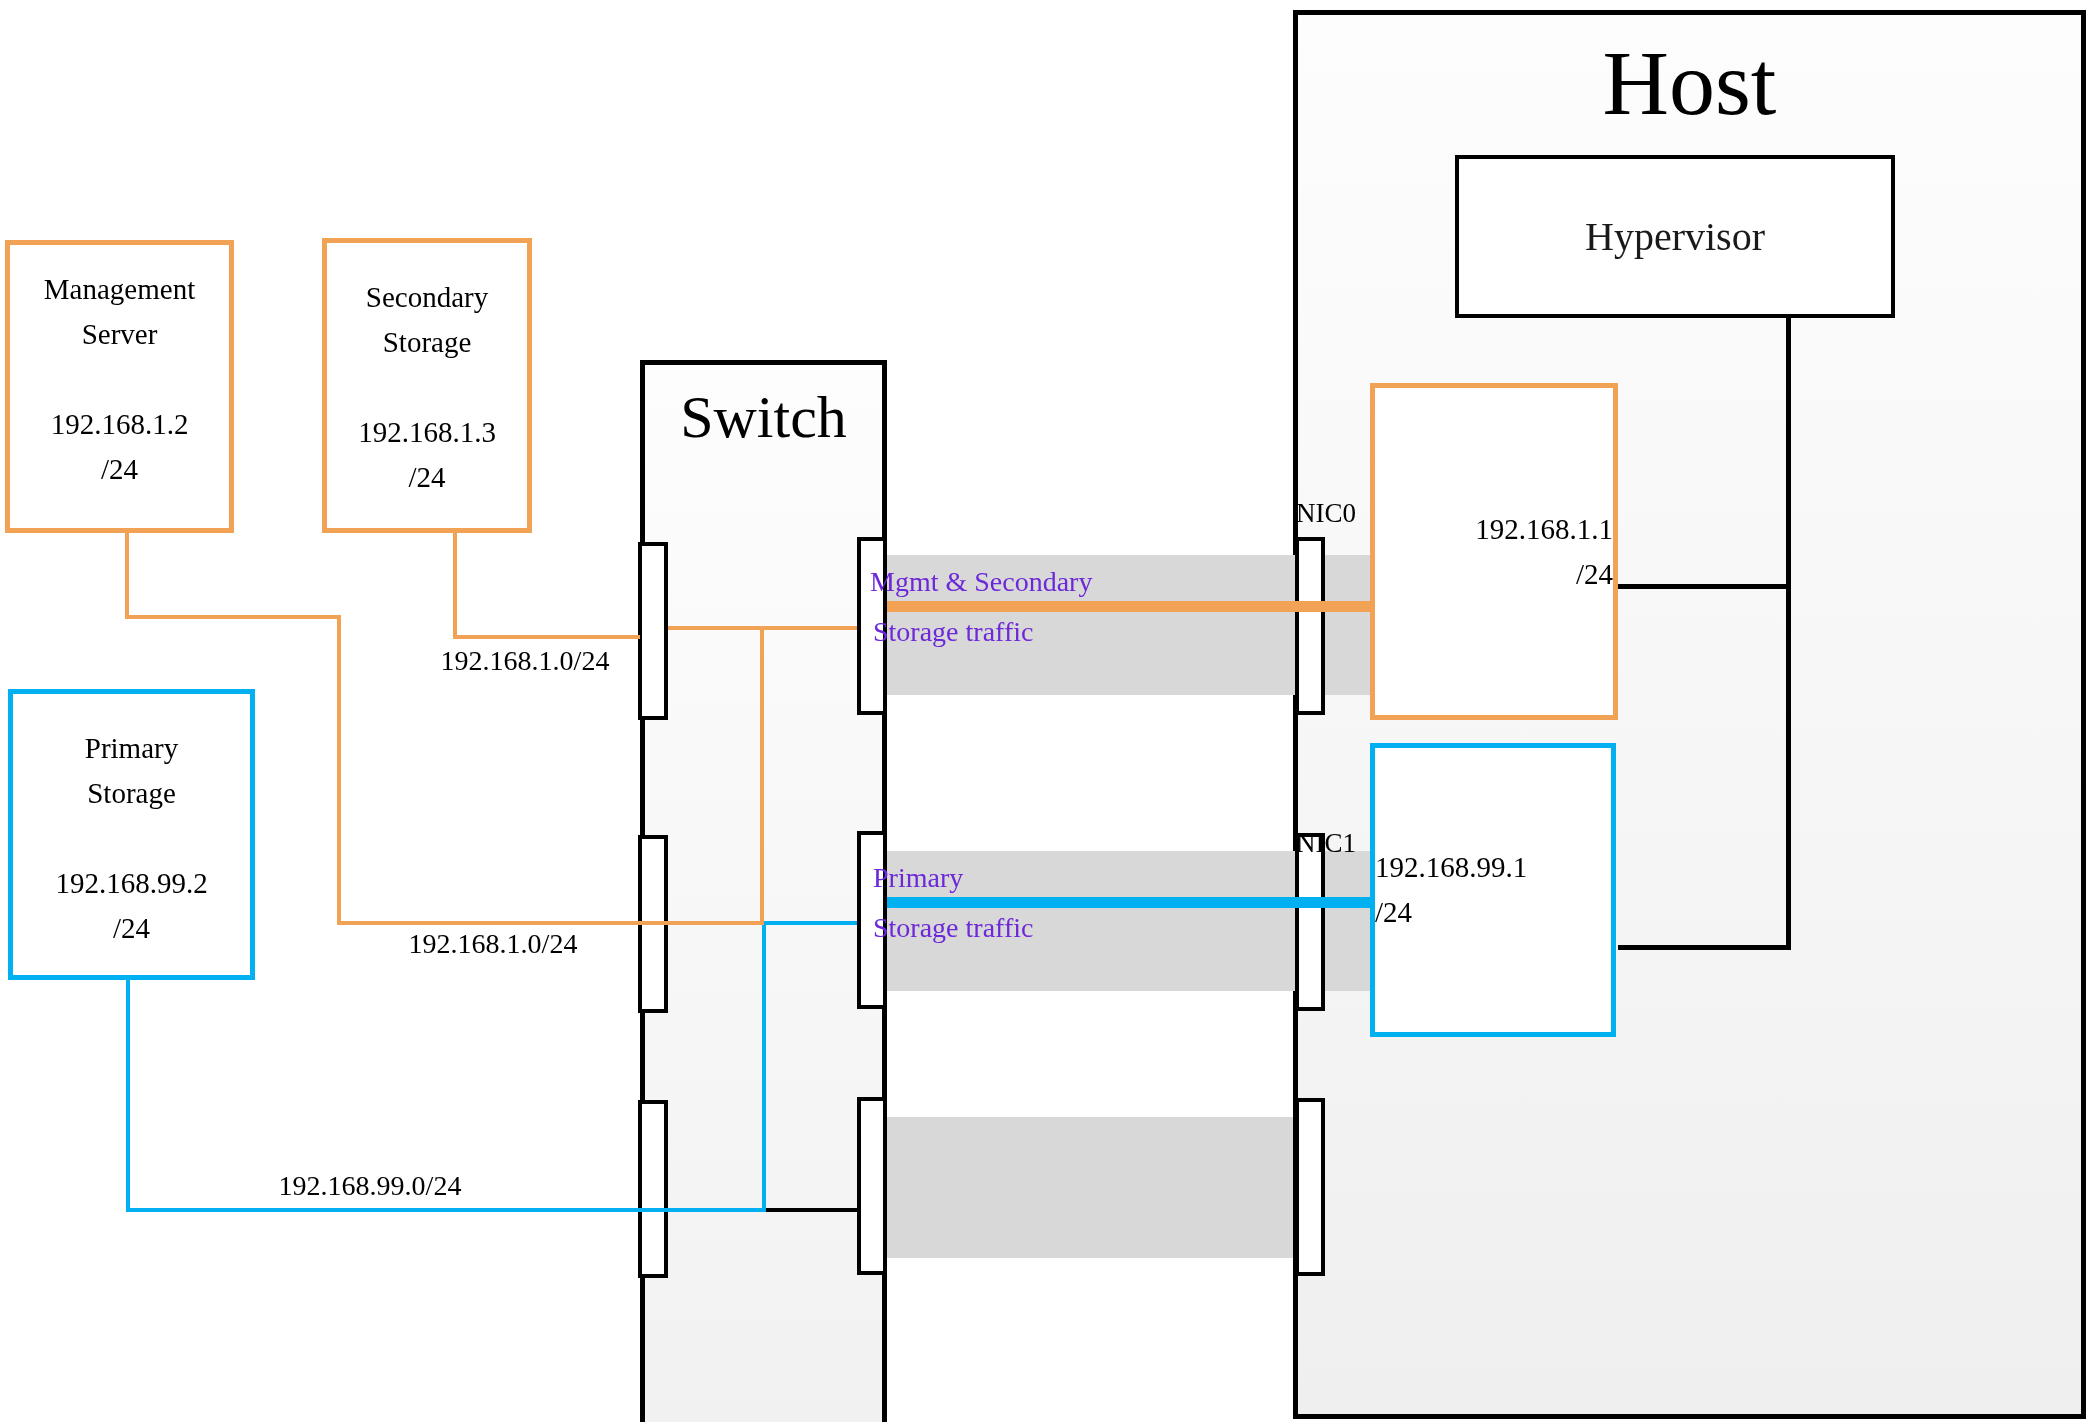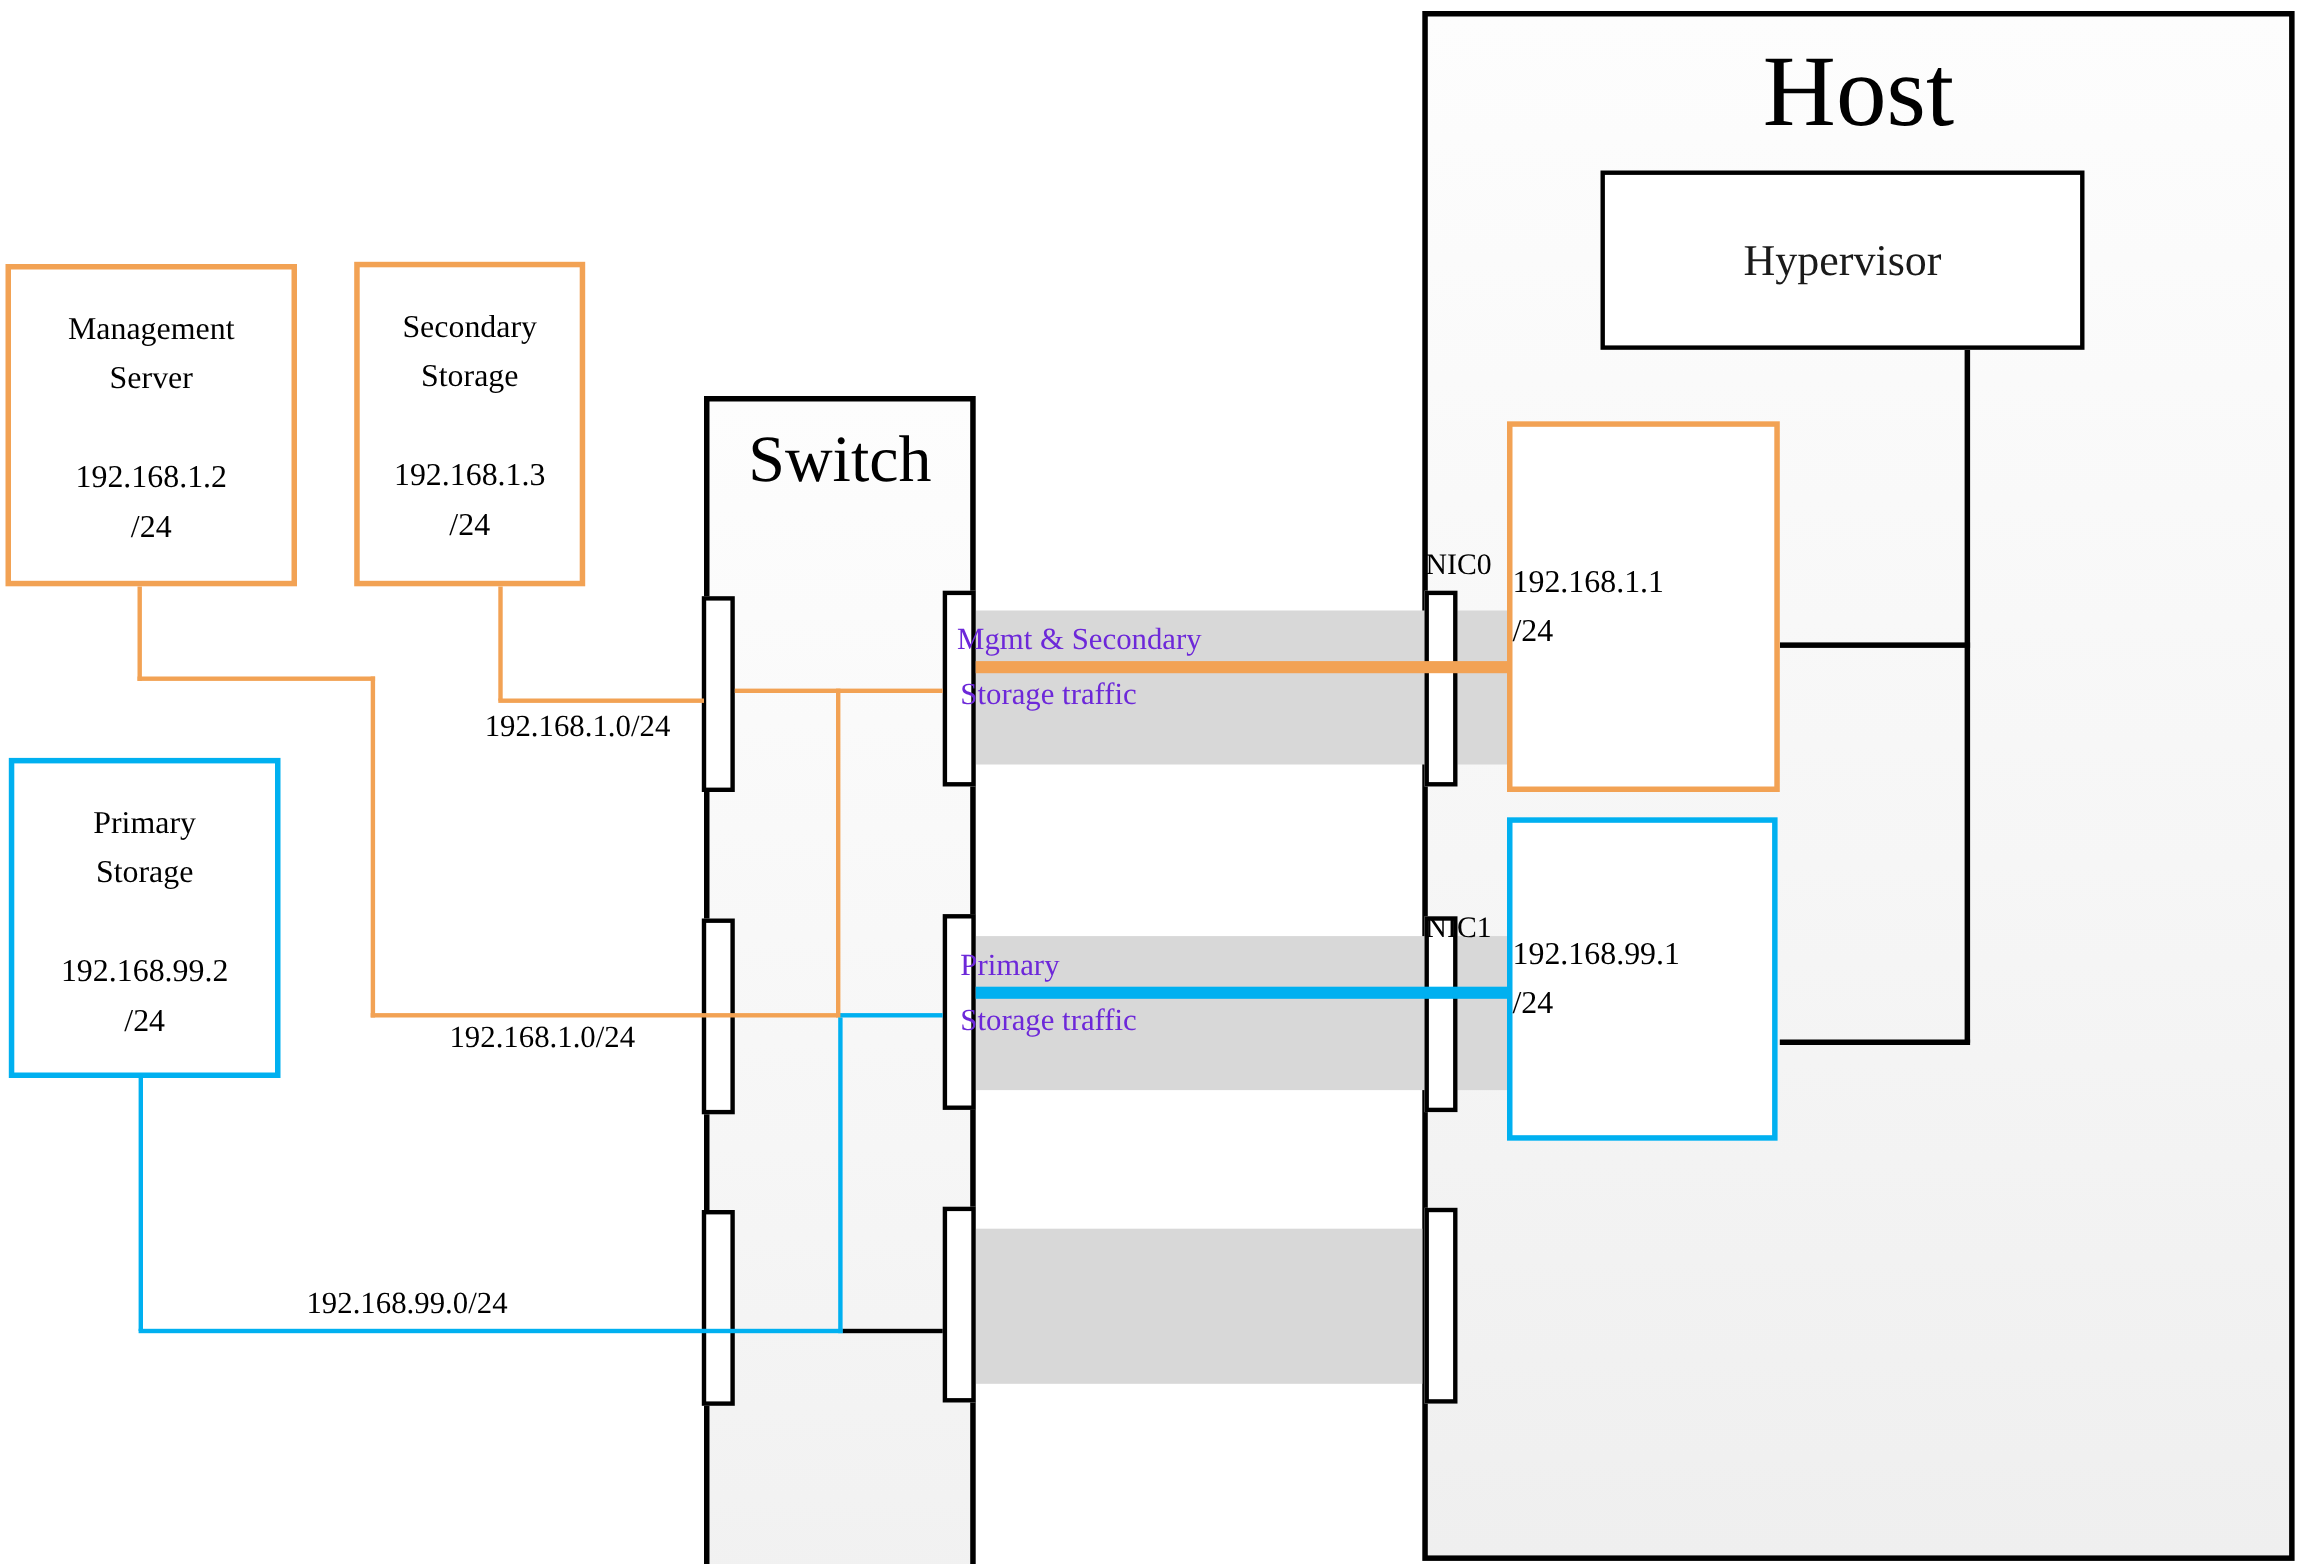--- a/index.html
+++ b/index.html
@@ -106,21 +106,21 @@
   <div class="abs blue-line" style="left:126px;top:978px;width:4px;height:232px;"></div>
   <div class="abs blue-line" style="left:126px;top:1208px;width:640px;height:4px;"></div>
 
   <div class="abs orange-line" style="left:887px;top:601px;width:483px;height:11px;"></div>
   <div class="abs blue-line" style="left:887px;top:897px;width:483px;height:11px;"></div>
 
   <div class="abs black-line" style="left:1786px;top:318px;width:5px;height:630px;"></div>
   <div class="abs black-line" style="left:1618px;top:584px;width:173px;height:5px;"></div>
   <div class="abs black-line" style="left:1618px;top:945px;width:173px;height:5px;"></div>
 
-  <div class="abs dev-box orange" style="left:5px;top:240px;width:265px;height:293px;padding-top:32px;">
+  <div class="abs dev-box orange" style="left:5px;top:240px;width:229px;height:293px;padding-top:22px;">
     <div class="dev-title">Management</div>
     <div class="dev-title">Server</div>
     <div class="dev-ip" style="margin-top:45px;">192.168.1.2</div>
     <div class="dev-ip">/24</div>
   </div>
 
   <div class="abs dev-box orange" style="left:322px;top:238px;width:210px;height:295px;padding-top:32px;">
     <div class="dev-title">Secondary</div>
     <div class="dev-title">Storage</div>
     <div class="dev-ip" style="margin-top:45px;">192.168.1.3</div>
@@ -131,21 +131,21 @@
     <div class="dev-title">Primary</div>
     <div class="dev-title">Storage</div>
     <div class="dev-ip" style="margin-top:45px;">192.168.99.2</div>
     <div class="dev-ip">/24</div>
   </div>
 
   <div class="abs dev-box black" style="left:1455px;top:155px;width:440px;height:163px;display:flex;align-items:center;justify-content:center;">
     <div style="font-size:40px;">Hypervisor</div>
   </div>
 
-  <div class="abs dev-box orange" style="left:1370px;top:383px;width:248px;height:337px;display:flex;flex-direction:column;align-items:flex-start;justify-content:center;">
+  <div class="abs dev-box orange" style="left:1370px;top:383px;width:248px;height:337px;display:flex;flex-direction:column;align-items:flex-end;justify-content:center;">
     <div class="dev-ip">192.168.1.1</div>
     <div class="dev-ip">/24</div>
   </div>
 
   <div class="abs dev-box blue" style="left:1370px;top:743px;width:246px;height:294px;display:flex;flex-direction:column;align-items:flex-start;justify-content:center;">
     <div class="dev-ip">192.168.99.1</div>
     <div class="dev-ip">/24</div>
   </div>
 
   <div class="abs nic-label" style="left:1296px;top:498px;width:120px;">NIC0</div>

